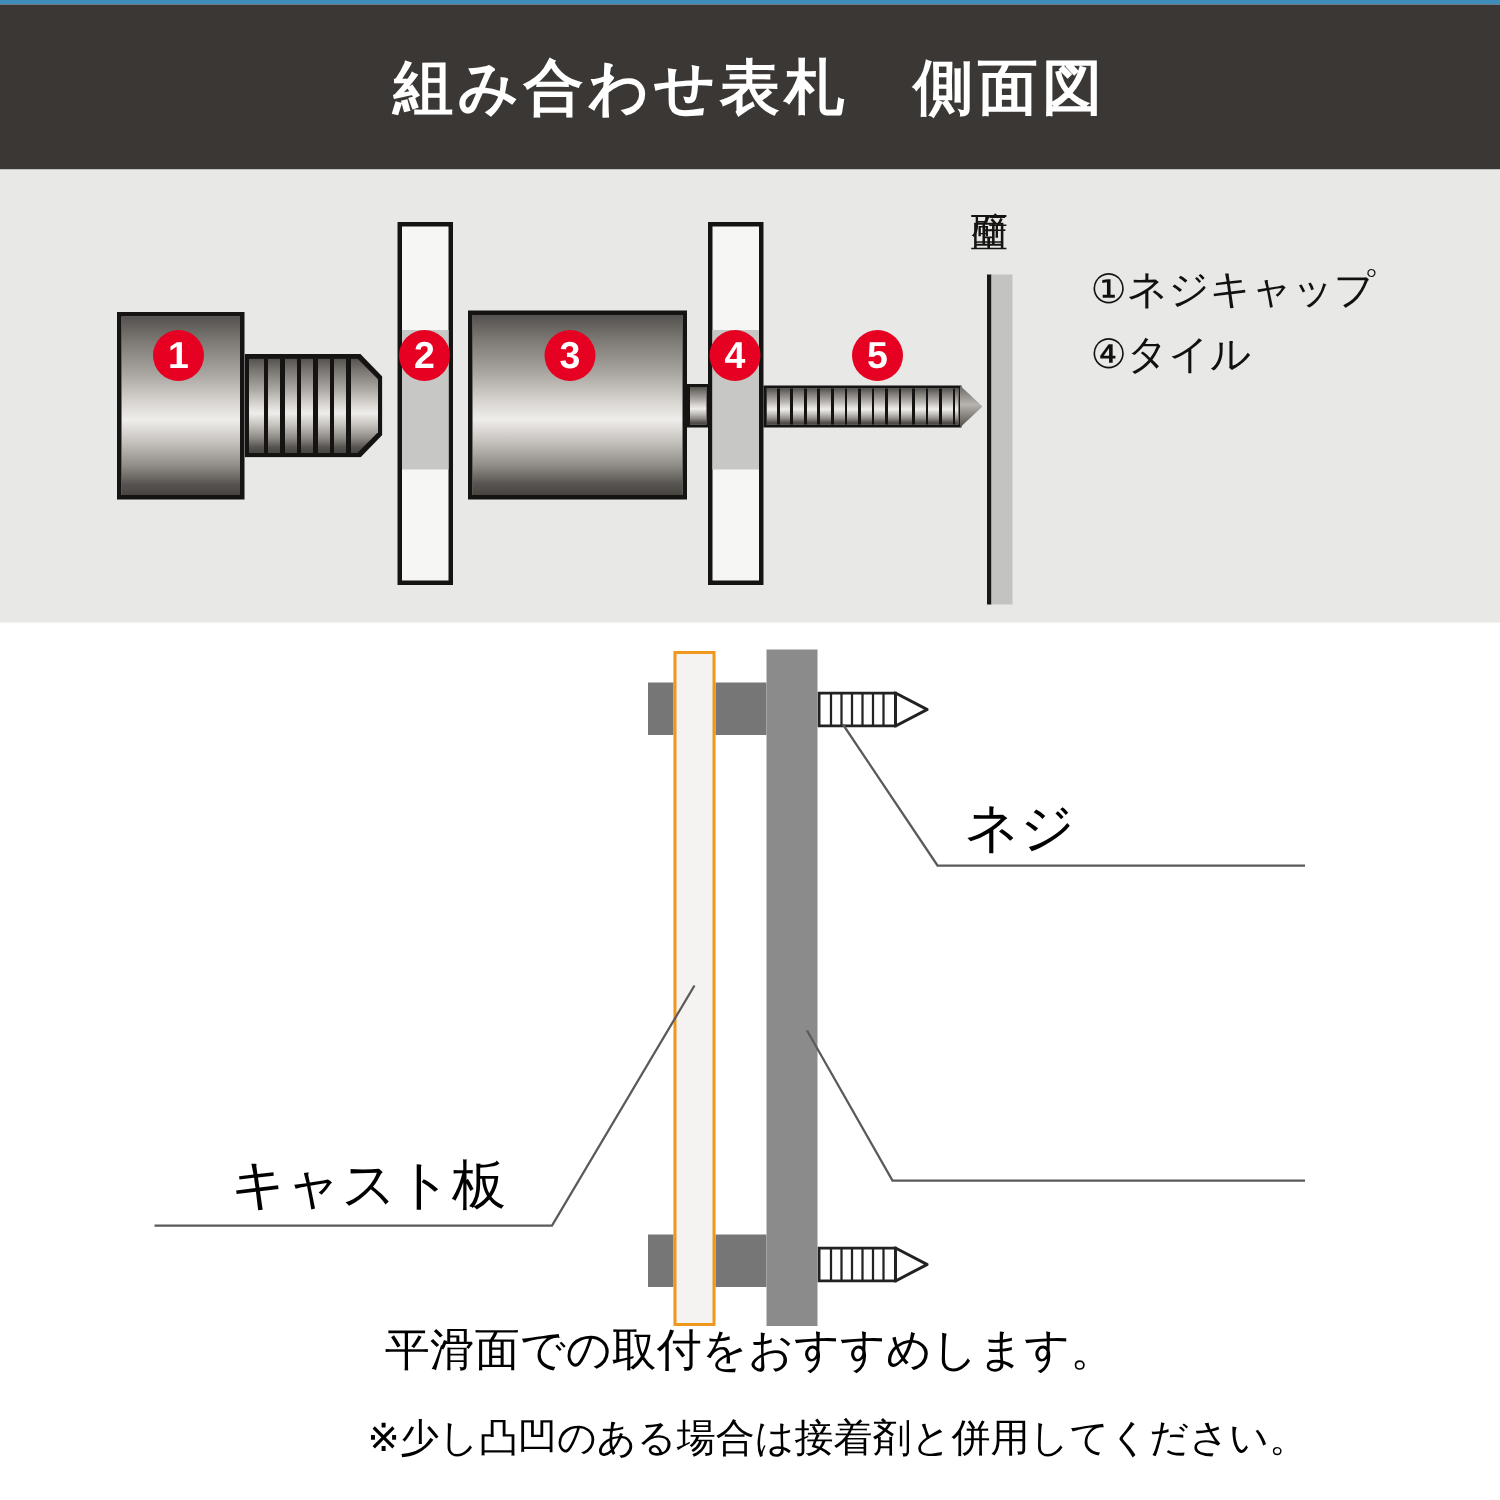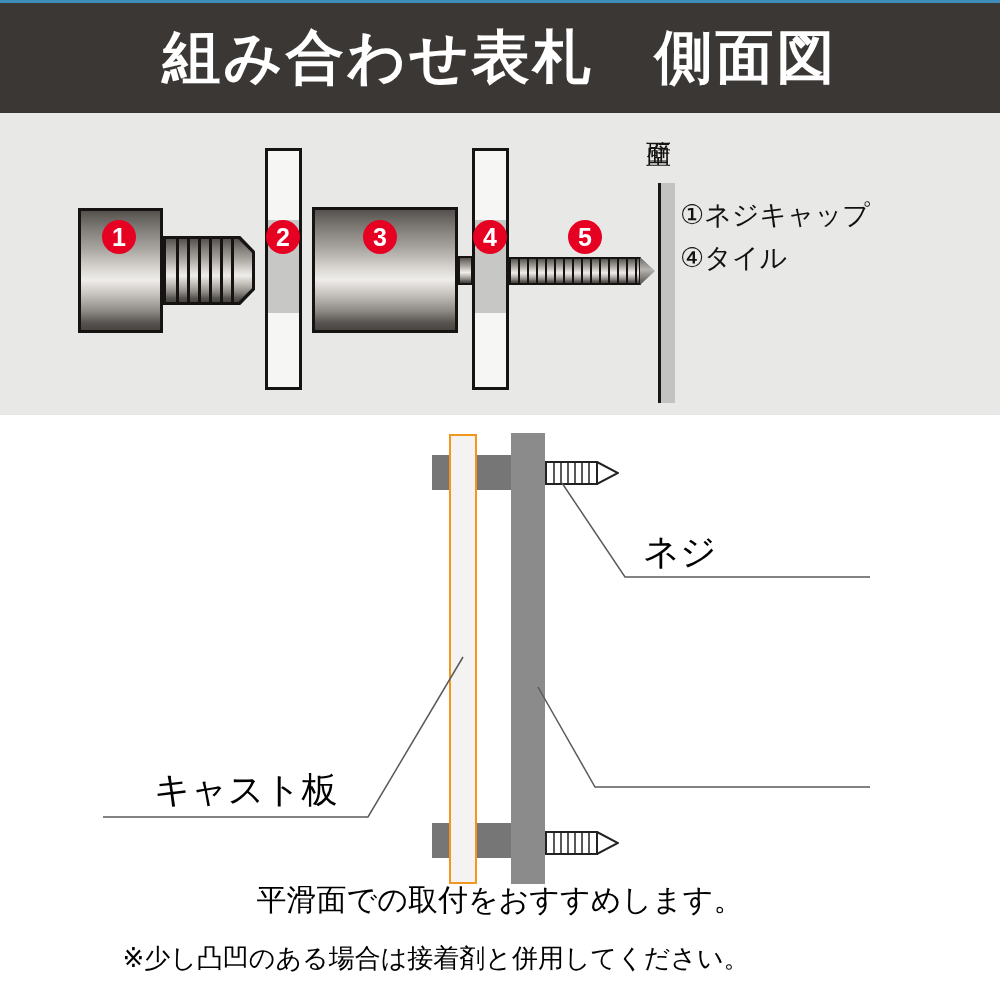--- a/index.html
+++ b/index.html
@@ -4,21 +4,21 @@
 <style>
   html,body{margin:0;padding:0;background:#fff;}
   .stage{position:relative;width:1000px;height:1000px;background:#ffffff;overflow:hidden;
          font-family:"Liberation Sans","DejaVu Sans",sans-serif;}
   .abs{position:absolute;box-sizing:border-box;}
 
   
   .blue-strip{left:0;top:0;width:1000px;height:3px;background:#3e8cba;}
   .header{left:0;top:3px;width:1000px;height:110px;background:#3b3735;
           display:flex;align-items:center;justify-content:center;}
-  .title{color:#ffffff;font-size:58px;font-weight:600;letter-spacing:3px;white-space:pre;}
+  .title{color:#ffffff;font-size:40px;font-weight:600;letter-spacing:3px;white-space:pre;}
 
   
   .band{left:0;top:113px;width:1000px;height:302px;background:#e8e8e7;}
 
   .metal{background:linear-gradient(180deg,#55514e 0%,#7d7974 14%,#a9a5a1 32%,
           #d8d5d1 48%,#efedea 58%,#c7c3bf 70%,#8e8a85 84%,#575350 94%,#48443f 100%);}
   .part-border{border:3px solid #161412;}
 
   .cap-body{left:78px;top:208px;width:85px;height:125px;}
   .cap-shaft{left:163px;top:236px;width:92px;height:69px;background:#161412;
@@ -47,21 +47,21 @@
   .wall-bar{left:661px;top:183px;width:14px;height:220px;background:#c3c3c2;}
   .wall-label{left:646px;top:120px;writing-mode:vertical-rl;text-orientation:upright;
              font-size:25px;color:#161412;letter-spacing:3px;line-height:1;}
 
   .marker{width:34px;height:34px;border-radius:50%;background:#e60021;color:#fff;
           display:flex;align-items:center;justify-content:center;
           font-size:25px;font-weight:bold;}
   .m1{left:102px;top:220px;} .m2{left:266px;top:220px;} .m3{left:363px;top:220px;}
   .m4{left:473px;top:220px;} .m5{left:568px;top:220px;}
 
-  .legend{left:680px;top:172px;font-size:27px;line-height:43px;color:#111;margin-top:22px;}
+  .legend{left:727px;top:172px;font-size:27px;line-height:43px;color:#111;}
   .legend div{white-space:nowrap;}
 
   
   .bar{background:#767676;}
   .bar-top{left:432px;top:455px;width:79px;height:35px;}
   .bar-bottom{left:432px;top:823px;width:79px;height:35px;}
   .cast-plate{left:449px;top:434px;width:28px;height:450px;background:#f4f3f1;
               border:2px solid #f0981e;}
   .tile{left:511px;top:433px;width:34px;height:451px;background:#8b8b8b;}
   .screw-out{width:74px;height:24px;}
@@ -70,21 +70,21 @@
 
   .leaders{left:0;top:0;width:1000px;height:1000px;pointer-events:none;}
 
   .callout{font-size:36px;color:#000;white-space:nowrap;}
   .callout-screw{left:643px;top:528px;}
   .callout-tile{left:616px;top:738px;}
   .callout-cast{left:154px;top:766px;}
 
   
   .note1{left:0;top:880px;width:1000px;text-align:center;font-size:30px;color:#000;}
-  .note2{left:0;top:941px;width:872px;text-align:center;font-size:26px;color:#000;}
+  .note2{left:0;top:941px;width:872px;text-align:right;font-size:26px;color:#000;}
 </style>
 </head>
 <body>
 
 <div class="stage">
 
   <div class="abs blue-strip"></div>
   <div class="abs header">
     <div class="title">組み合わせ表札　側面図</div>
   </div>

